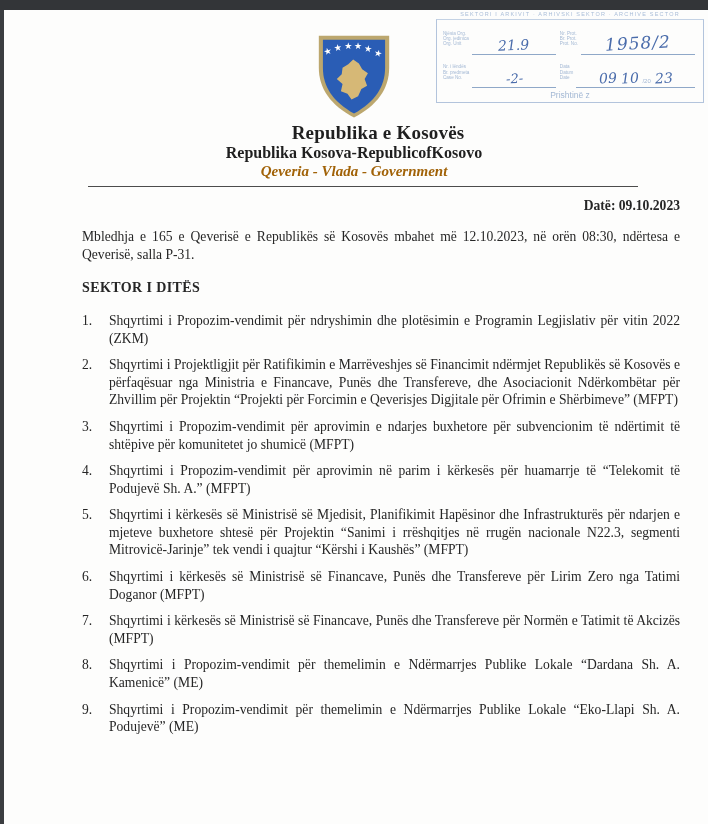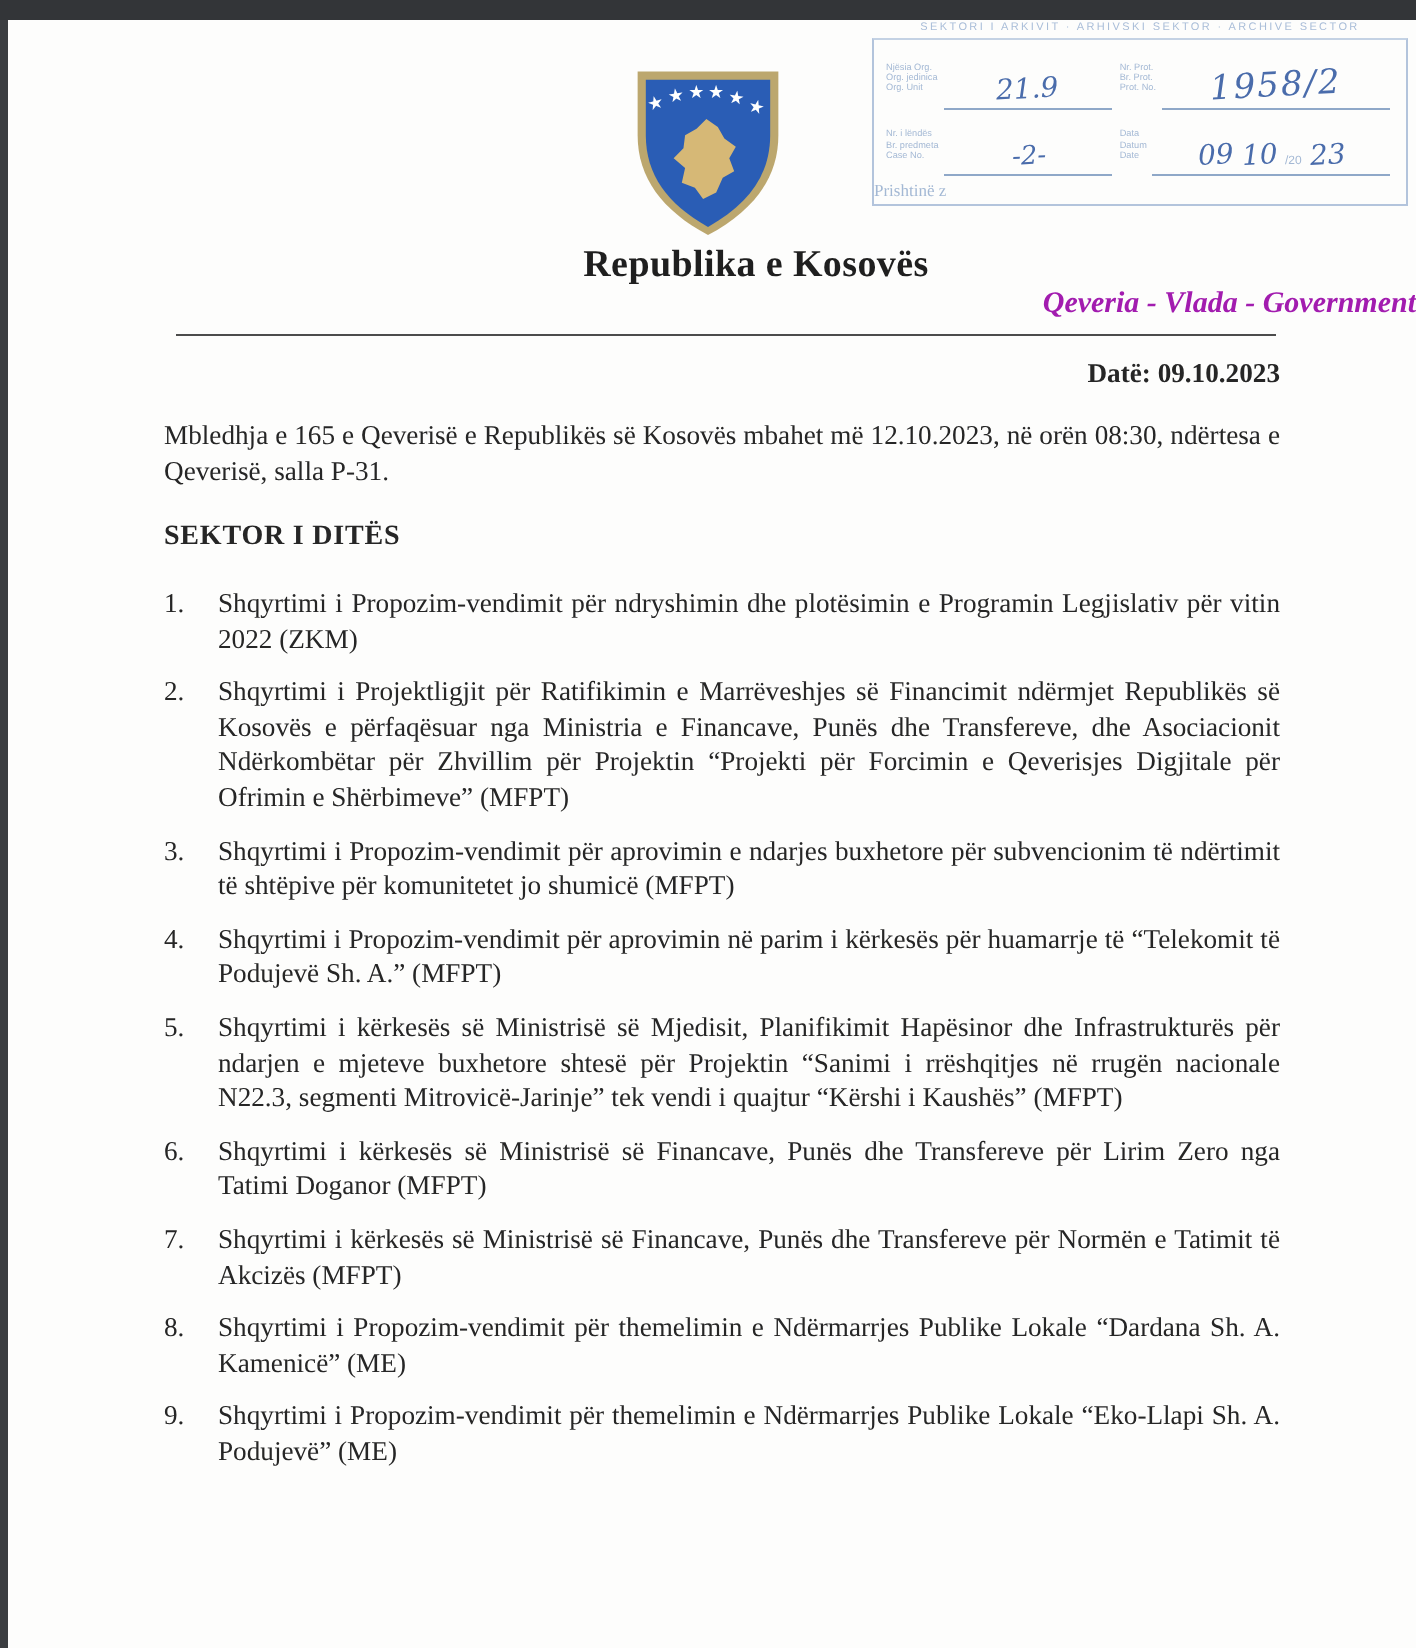--- a/index.html
+++ b/index.html
@@ -49,35 +49,35 @@
   .handwriting{
     font-family:"DejaVu Serif",serif;font-style:italic;
     color:#4a6cab;transform:rotate(-3deg);
   }
   .hw-unit{font-size:14px;}
   .hw-prot{font-size:17px;letter-spacing:1px;}
   .hw-case{font-size:13px;}
   .hw-date{font-size:14px;}
   .printed-year{font-family:"Liberation Sans",sans-serif;font-size:6px;color:#a3b8d4;transform:none;align-self:flex-end;padding-bottom:2px;}
   .stamp-place{
-    text-align:left;font-size:8.5px;color:#a3b8d4;
-    font-family:Liberation Serif, serif;
+    text-align:center;font-size:8.5px;color:#a3b8d4;
+    font-family:Liberation Sans, sans-serif;
     padding:1px 0 2px 0;
   }
 
   
   .coat{display:block;margin:30px auto 2px auto;width:82px;height:90px;}
   .title-block{text-align:center;line-height:1.12;}
   .title-1{font-size:19px;font-weight:bold;letter-spacing:.2px;color:#1f1f1f;padding-left:48px;}
   .title-2{font-size:16px;font-weight:bold;margin-top:1px;color:#1f1f1f;}
-  .title-3{font-size:15px;font-weight:bold;font-style:italic;margin-top:1px;color:#a21caf;text-align:right;}
+  .title-3{font-size:15px;font-weight:bold;font-style:italic;margin-top:1px;color:#a16207;}
   .sep{border:none;border-top:1.6px solid #4c4c4c;margin:6px 70px 0 88px;}
 
   
-  .doc{padding:10px 68px 0 82px;font-size:13.6px;line-height:17.6px;}
+  .doc{padding:10px 28px 0 82px;font-size:13.6px;line-height:17.6px;}
   .date-line{text-align:right;font-weight:bold;font-size:13.6px;margin-bottom:11px;}
   .intro{text-align:justify;margin-bottom:16px;}
   .agenda-heading{font-weight:bold;font-size:14px;letter-spacing:.4px;margin-bottom:15px;}
   .agenda-list{margin:0;padding:0;list-style:none;}
   .agenda-item{display:flex;margin-bottom:9px;}
   .item-num{flex:0 0 27px;}
   .item-text{flex:1;text-align:justify;}
 </style>
 </head>
 <body>
@@ -149,20 +149,21 @@
   <text x="26" y="26" font-size="11" fill="#ffffff" font-family="DejaVu Sans, sans-serif" transform="rotate(-8 26 26)">★</text>
   <text x="38" y="23" font-size="11" fill="#ffffff" font-family="DejaVu Sans, sans-serif">★</text>
   <text x="50" y="23" font-size="11" fill="#ffffff" font-family="DejaVu Sans, sans-serif">★</text>
   <text x="62" y="26" font-size="11" fill="#ffffff" font-family="DejaVu Sans, sans-serif" transform="rotate(8 62 26)">★</text>
   <text x="74" y="31" font-size="11" fill="#ffffff" font-family="DejaVu Sans, sans-serif" transform="rotate(14 74 31)">★</text>
   <path d="M49,36 L56,41 L60,48 L67,53 L63,60 L66,68 L59,72 L55,81 L47,85 L42,78 L34,75 L36,66 L29,60 L35,54 L36,46 L43,42 Z" fill="#d6b876"></path>
 </svg>
 
 <div class="title-block">
   <div class="title-1">Republika e Kosovës</div>
+  <div class="title-2">Republika Kosova-RepublicofKosovo</div>
   <div class="title-3">Qeveria - Vlada - Government</div>
 </div>
 <hr class="sep">
 
 <div class="doc">
   <div class="date-line">Datë: 09.10.2023</div>
 
   <p class="intro">Mbledhja e 165 e Qeverisë e Republikës së Kosovës mbahet më 12.10.2023, në orën 08:30, ndërtesa e Qeverisë, salla P-31.</p>
 
   <div class="agenda-heading">SEKTOR I DITËS</div>

